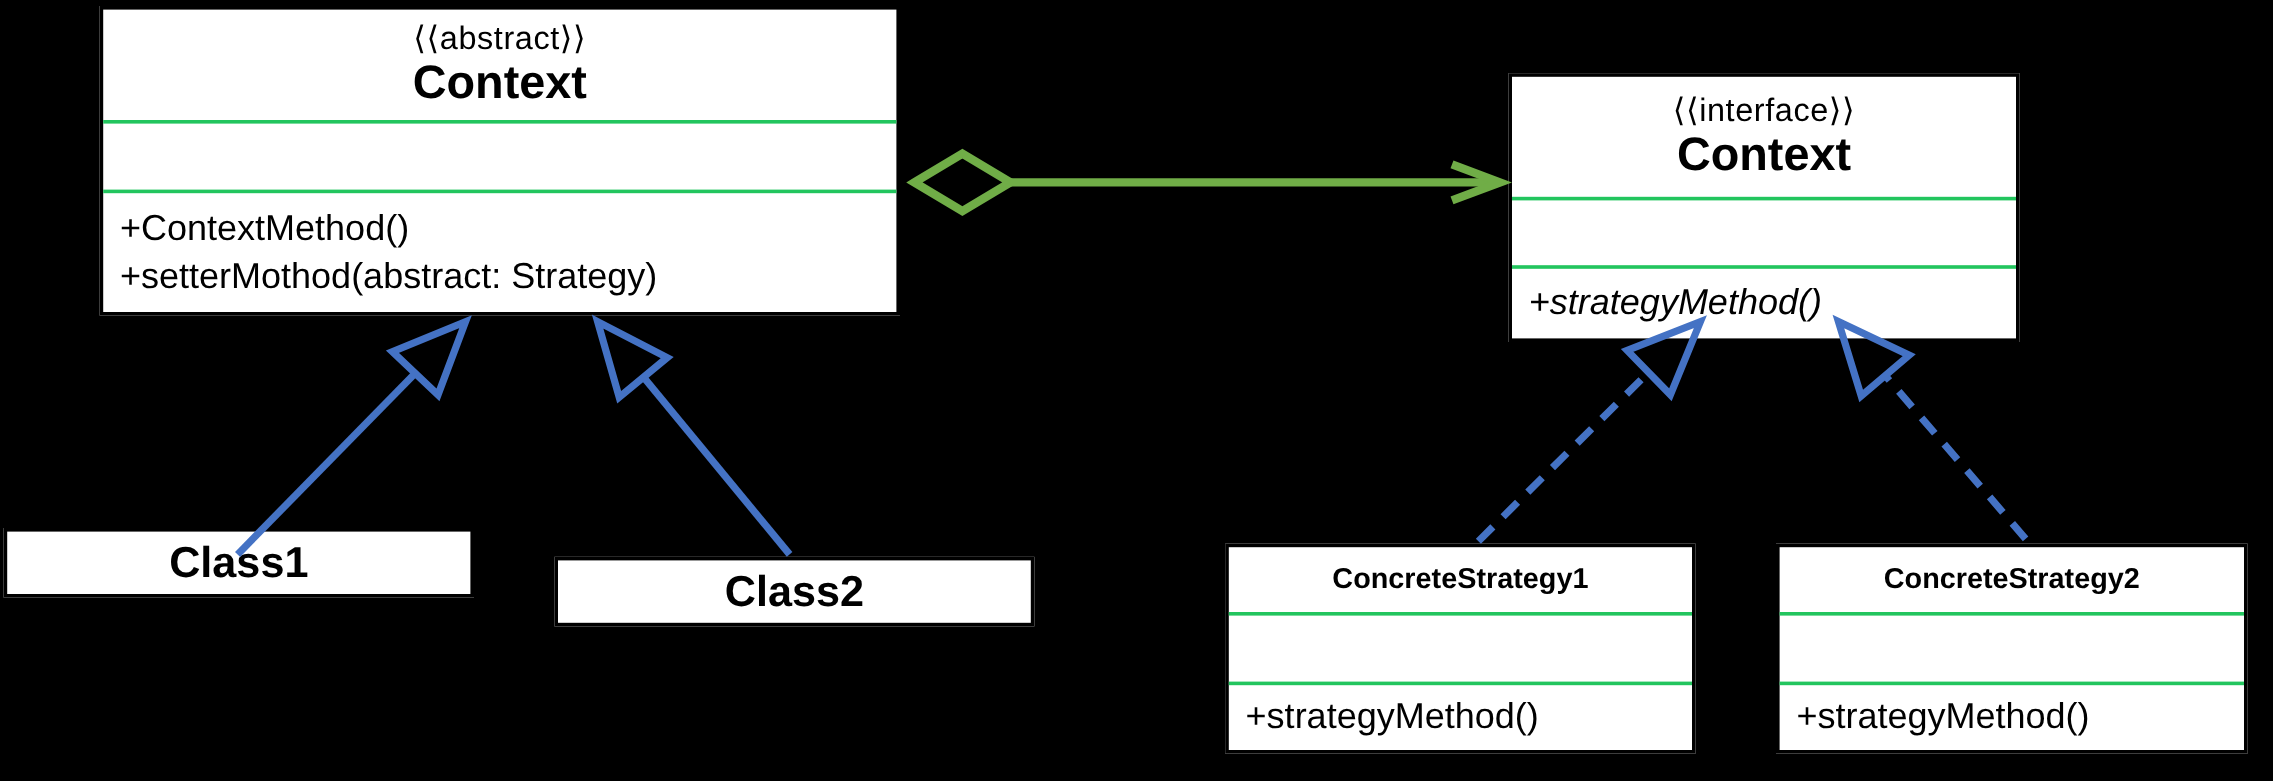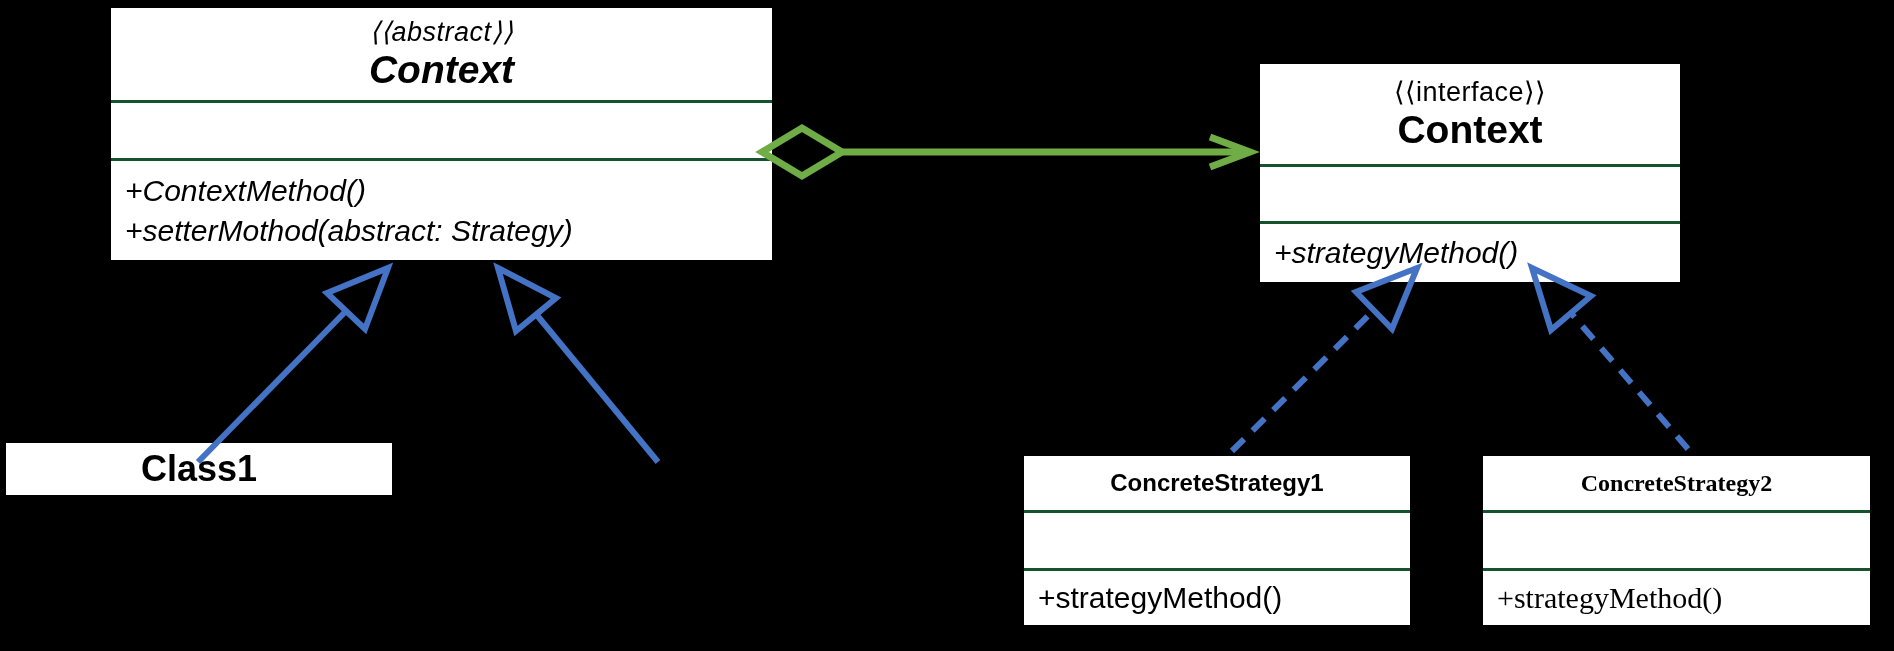--- a/index.html
+++ b/index.html
@@ -5,37 +5,37 @@
   html,body{margin:0;padding:0;background:#000;}
   #canvas{
     position:relative;width:1894px;height:651px;background:#000;
     font-family:"Liberation Sans", sans-serif;overflow:hidden;
   }
   .uml-box{
     position:absolute;background:#fff;border:3px solid #000;box-sizing:border-box;
     display:flex;flex-direction:column;color:#000;
   }
   .sec{box-sizing:border-box;display:flex;flex-direction:column;justify-content:center;}
-  .sec + .sec{border-top:3px solid #14532d;}
+  .sec + .sec{border-top:3px solid #22c55e;}
   .sec.center{align-items:center;text-align:center;}
   .sec.left{align-items:flex-start;padding:4px 14px;}
   .stereo{font-size:27px;font-weight:400;letter-spacing:0.5px;}
   .cls-name{font-size:39px;font-weight:700;}
   .method{font-size:30px;font-weight:400;white-space:nowrap;line-height:40px;}
   .method.italic{font-style:italic;}
   .plain-name{font-size:36px;font-weight:700;}
   .cs-name{font-size:24px;font-weight:700;}
   svg.overlay{position:absolute;left:0;top:0;pointer-events:none;}
 </style>
 </head>
 <body>
 
 <div id="canvas">
 
-  <div class="uml-box" style="left:108px;top:5px;width:667px;height:258px;font-style:italic;">
+  <div class="uml-box" style="left:83px;top:5px;width:667px;height:258px;">
     <div class="sec center" style="height:92px;">
       <div class="stereo">⟨⟨abstract⟩⟩</div>
       <div class="cls-name">Context</div>
     </div>
     <div class="sec" style="height:58px;"></div>
     <div class="sec left" style="height:102px;">
       <div class="method">+ContextMethod()</div>
       <div class="method">+setterMothod(abstract: Strategy)</div>
     </div>
   </div>
@@ -50,32 +50,37 @@
       <div class="method italic">+strategyMethod()</div>
     </div>
   </div>
 
   <div class="uml-box" style="left:3px;top:440px;width:392px;height:58px;">
     <div class="sec center" style="height:52px;">
       <div class="plain-name">Class1</div>
     </div>
   </div>
 
+  <div class="uml-box" style="left:462px;top:464px;width:400px;height:58px;">
+    <div class="sec center" style="height:52px;">
+      <div class="plain-name">Class2</div>
+    </div>
+  </div>
 
   <div class="uml-box" style="left:1021px;top:453px;width:392px;height:175px;">
     <div class="sec center" style="height:54px;">
       <div class="cs-name">ConcreteStrategy1</div>
     </div>
     <div class="sec" style="height:58px;"></div>
     <div class="sec left" style="height:57px;">
       <div class="method">+strategyMethod()</div>
     </div>
   </div>
 
-  <div class="uml-box" style="left:1480px;top:453px;width:393px;height:175px;font-family:Liberation Serif, serif;">
+  <div class="uml-box" style="left:1480px;top:453px;width:393px;height:175px;">
     <div class="sec center" style="height:54px;">
       <div class="cs-name">ConcreteStrategy2</div>
     </div>
     <div class="sec" style="height:58px;"></div>
     <div class="sec left" style="height:57px;">
       <div class="method">+strategyMethod()</div>
     </div>
   </div>
 
   <svg class="overlay" width="1894" height="651" viewBox="0 0 1894 651">

